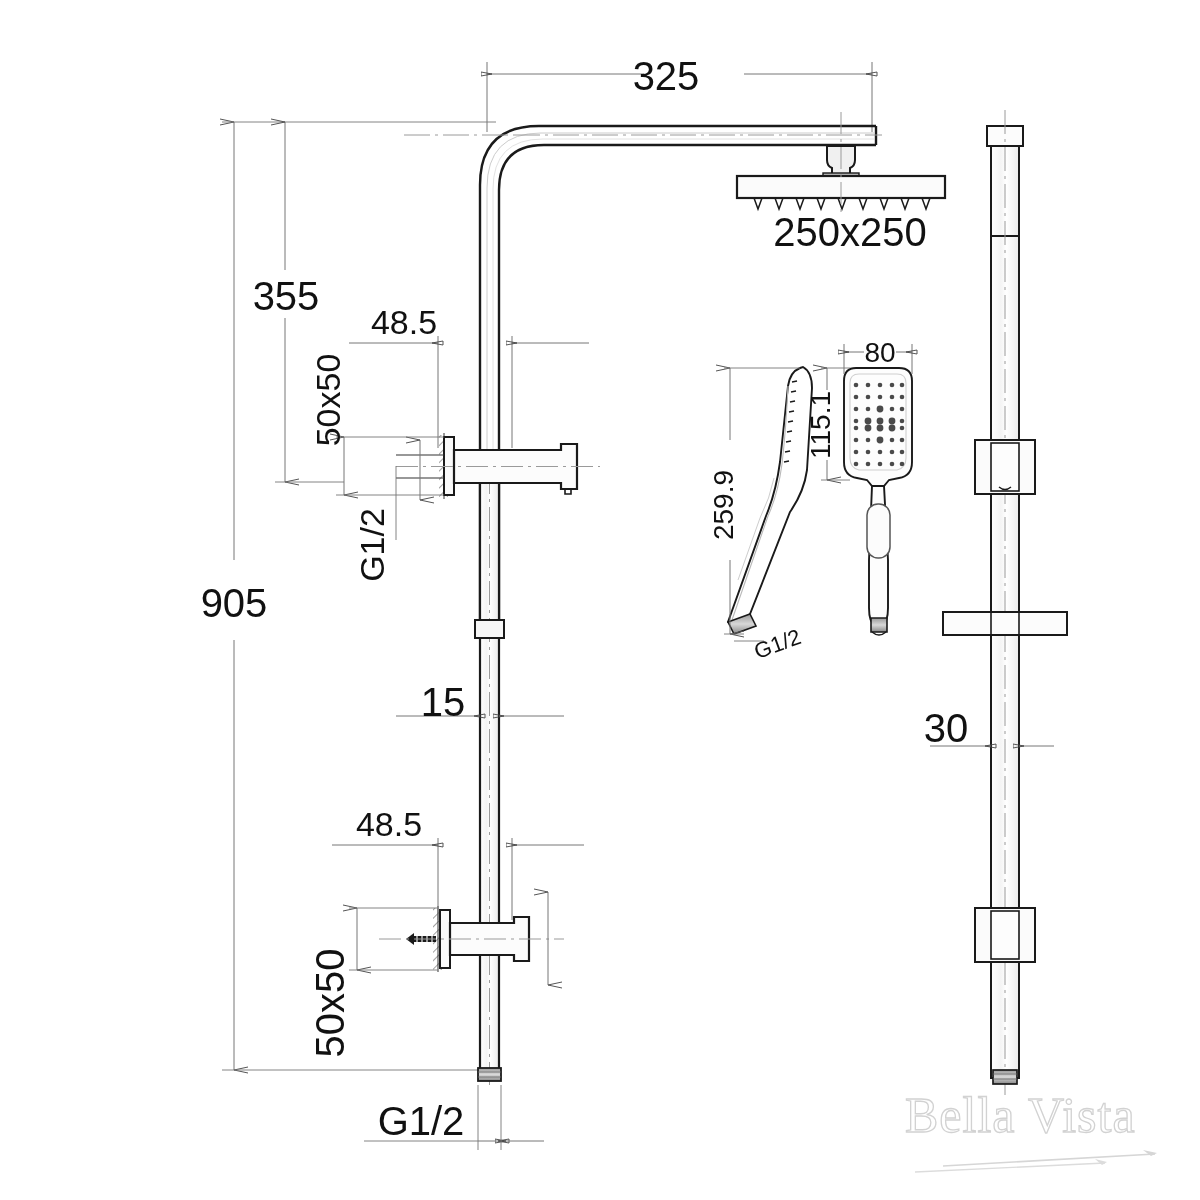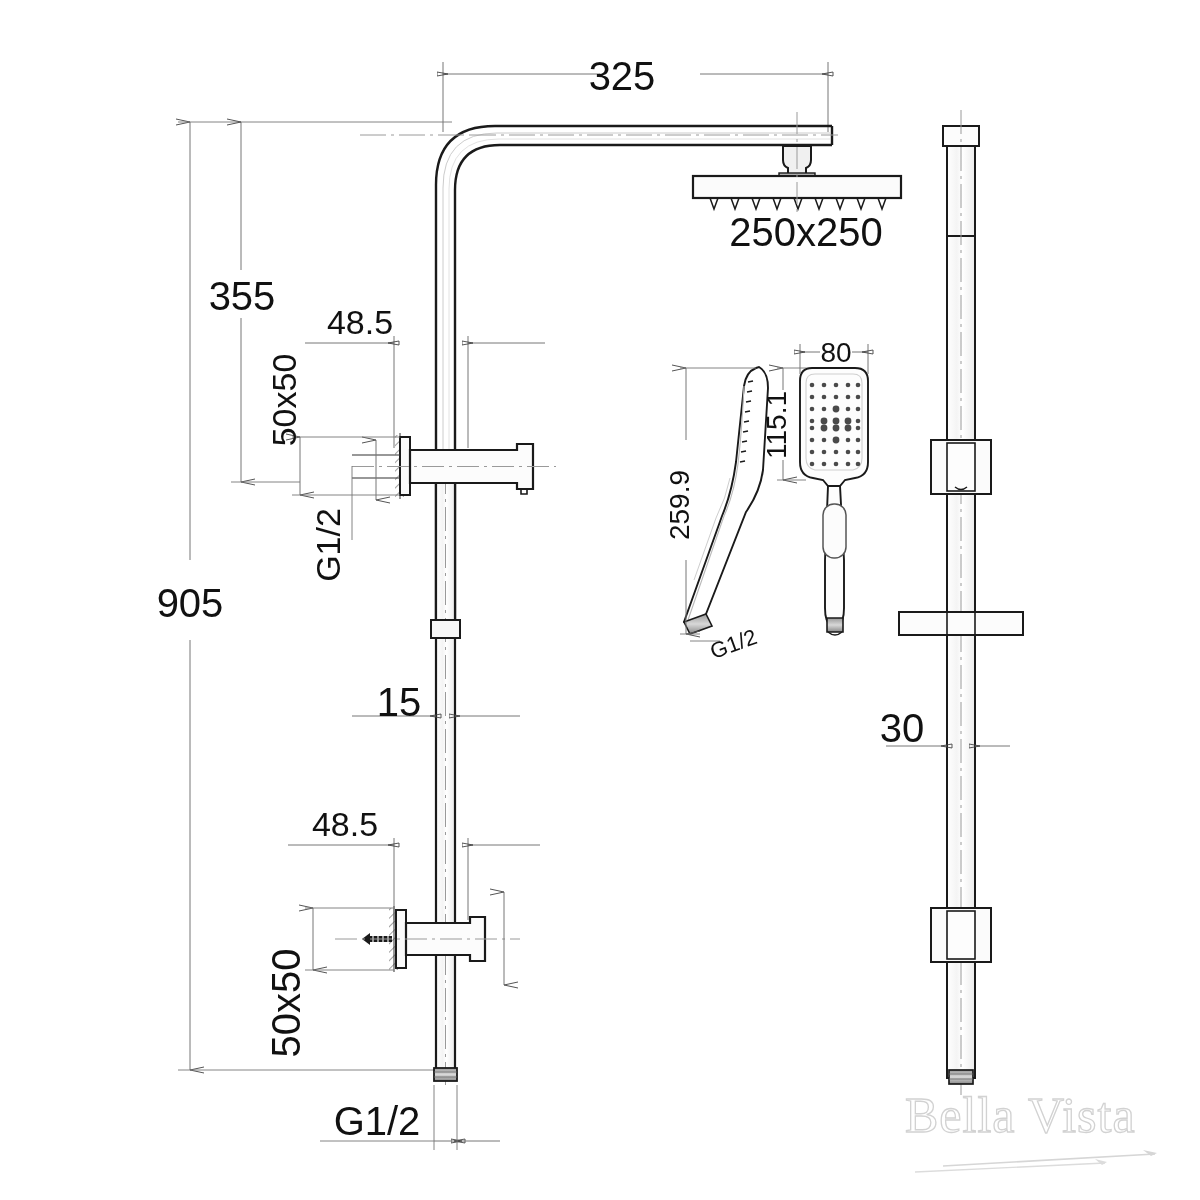--- a/index.html
+++ b/index.html
@@ -1,21 +1,21 @@
 <!DOCTYPE html>
 <html><head>
 <meta charset="utf-8">
 <style>
   html,body{margin:0;padding:0;background:#ffffff;}
   body{
     width:1200px;height:1200px;position:relative;overflow:hidden;
     font-family:"Liberation Sans","DejaVu Sans",sans-serif;
     color:#1a1a1a;
   }
-  #stage{position:absolute;inset:0;}
+  #stage{position:absolute;inset:0;padding-left:44px;}
   svg{display:block;}
   .dimtext{
     font-family:"Liberation Sans","DejaVu Sans",sans-serif;
     fill:#111111;
     font-weight:400;
   }
   .t-lg{font-size:40px;}
   .t-md{font-size:34px;}
   .t-sm{font-size:28px;}
   .t-xs{font-size:22px;}

